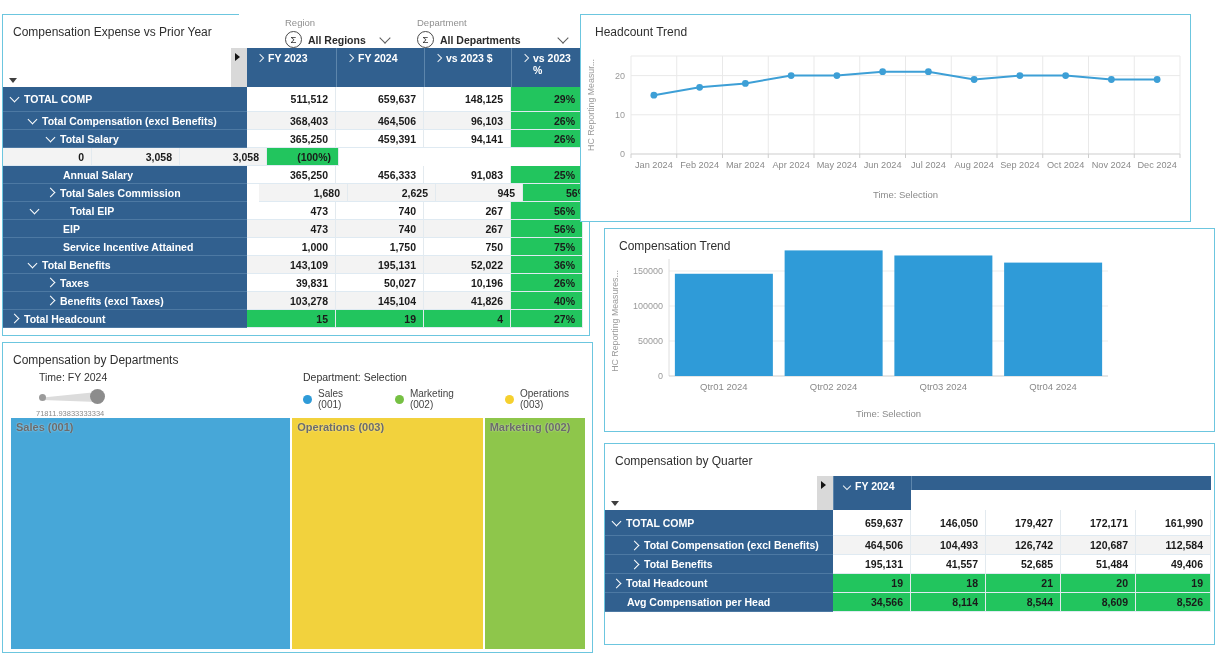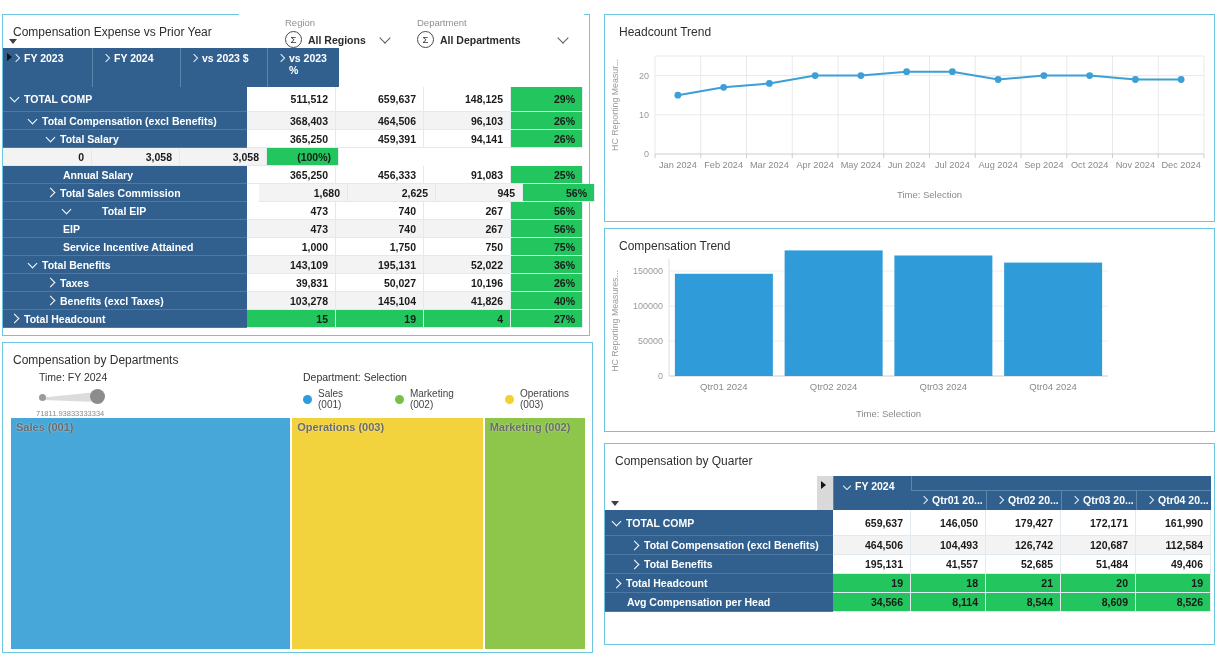--- a/index.html
+++ b/index.html
@@ -1,20 +1,20 @@
 <!DOCTYPE html>
 <html><head>
 <meta charset="utf-8">
 <style>
   html,body{margin:0;padding:0;width:1227px;height:655px;overflow:hidden;background:#fff;
     font-family:"Liberation Sans",sans-serif;}
   .page{position:relative;width:1227px;height:655px;background:#fff;}
   .panel{position:absolute;background:#fff;border:1px solid #6cc6df;box-sizing:border-box;}
   #panel-comp-expense{left:2px;top:14px;width:588px;height:322px;}
-  #panel-headcount{left:604px;top:14px;width:611px;height:208px;}
+  #panel-headcount{left:580px;top:14px;width:611px;height:208px;}
   #panel-comptrend{left:604px;top:228px;width:611px;height:204px;}
   #panel-quarter{left:604px;top:443px;width:611px;height:202px;}
   #panel-dept{left:2px;top:342px;width:591px;height:311px;}
   .ptitle{position:absolute;left:10px;top:10px;font-size:12px;color:#2f2f2f;}
 
   
   .filterbar{position:absolute;top:-1px;left:236px;width:345px;height:36px;background:#fff;}
   .filter{position:absolute;top:3px;}
   .flabel{font-size:9.5px;color:#909090;margin-bottom:3px;}
   .fctrl{display:flex;align-items:center;gap:6px;}
@@ -96,21 +96,21 @@
       <div class="filter" style="left:178px;width:150px;">
         <div class="flabel">Department</div>
         <div class="fctrl">
           <span class="sigma">Σ</span>
           <span class="fval">All Departments</span>
           <span class="fchev"></span>
         </div>
       </div>
     </div>
     <div class="tbl" style="top:33px;">
-      <div class="thead" style="height:39px;flex-direction:column;">
+      <div class="thead" style="height:39px;">
         <div class="rh-head" style="width:228px;">
           <span class="tri-down"></span>
         </div>
         <div class="strip">
           <span class="tri-right"></span>
         </div>
         <div id="t1-cols" style="display:flex;">
             <div class="hcol" style="width: 89px; height: 39px;">
               <span class="hchev right"></span>
               <span>FY 2023</span>
@@ -179,21 +179,21 @@
             <div class="rh" style="width: 244px; padding-left: 44px;">
               <span class="chev right"></span>
               <span>Total Sales Commission</span>
             </div>
             <div class="cell bg-alt" style="width: 89px; margin-left: 12px;">1,680</div>
             <div class="cell bg-alt" style="width: 88px;">2,625</div>
             <div class="cell bg-alt" style="width: 87px;">945</div>
             <div class="cell bg-green" style="width: 72px;">56%</div>
           </div>
           <div class="trow" style="height: 18px;">
-            <div class="rh" style="width: 244px; padding-left: 60px; gap: 32px;">
+            <div class="rh" style="width: 244px; padding-left: 28px; gap: 32px;">
               <span class="chev down"></span>
               <span>Total EIP</span>
             </div>
             <div class="cell bg-white" style="width: 89px;">473</div>
             <div class="cell bg-white" style="width: 88px;">740</div>
             <div class="cell bg-white" style="width: 87px;">267</div>
             <div class="cell bg-green" style="width: 72px;">56%</div>
           </div>
           <div class="trow" style="height: 18px;">
             <div class="rh" style="width: 244px; padding-left: 60px;">
@@ -397,38 +397,20 @@
         </div>
         <div class="strip">
           <span class="tri-right"></span>
         </div>
         <div class="hcol" style="width:78px;height:34px;">
           <span class="hchev down"></span>
           <span>FY 2024</span>
         </div>
         <div class="qgroup" style="width:300px;">
           <div class="qband"></div>
-          <div class="qrow" id="t2-qcols">
-              <div class="hcol" style="width: 75px;">
-                <span class="hchev right"></span>
-                <span>Qtr01 20...</span>
-              </div>
-              <div class="hcol" style="width: 75px;">
-                <span class="hchev right"></span>
-                <span>Qtr02 20...</span>
-              </div>
-              <div class="hcol" style="width: 75px;">
-                <span class="hchev right"></span>
-                <span>Qtr03 20...</span>
-              </div>
-              <div class="hcol" style="width: 75px;">
-                <span class="hchev right"></span>
-                <span>Qtr04 20...</span>
-              </div>
-            </div>
         </div>
       </div>
       <div id="t2-body">
           <div class="trow" style="height: 26px;">
             <div class="rh" style="width: 228px; padding-left: 8px;">
               <span class="chev down"></span>
               <span>TOTAL COMP</span>
             </div>
             <div class="cell bg-white" style="width: 78px;">659,637</div>
             <div class="cell bg-white" style="width: 75px;">146,050</div>

